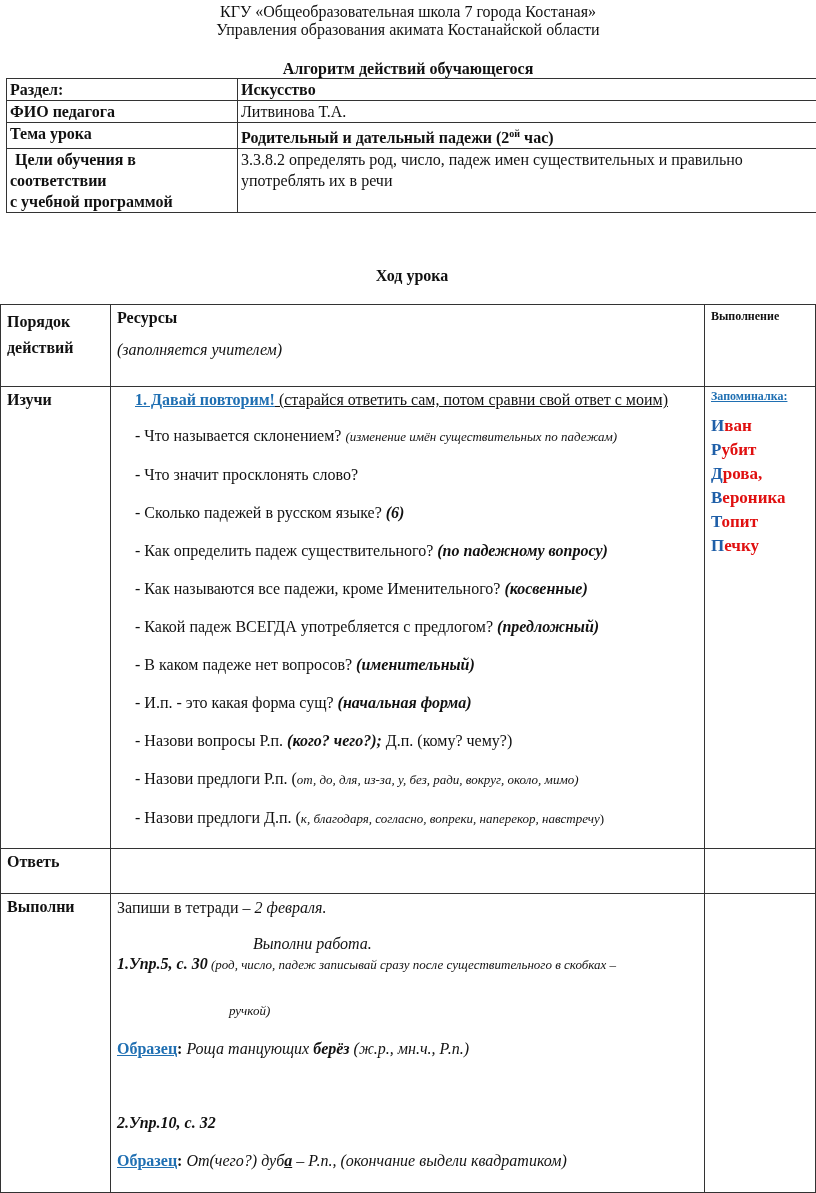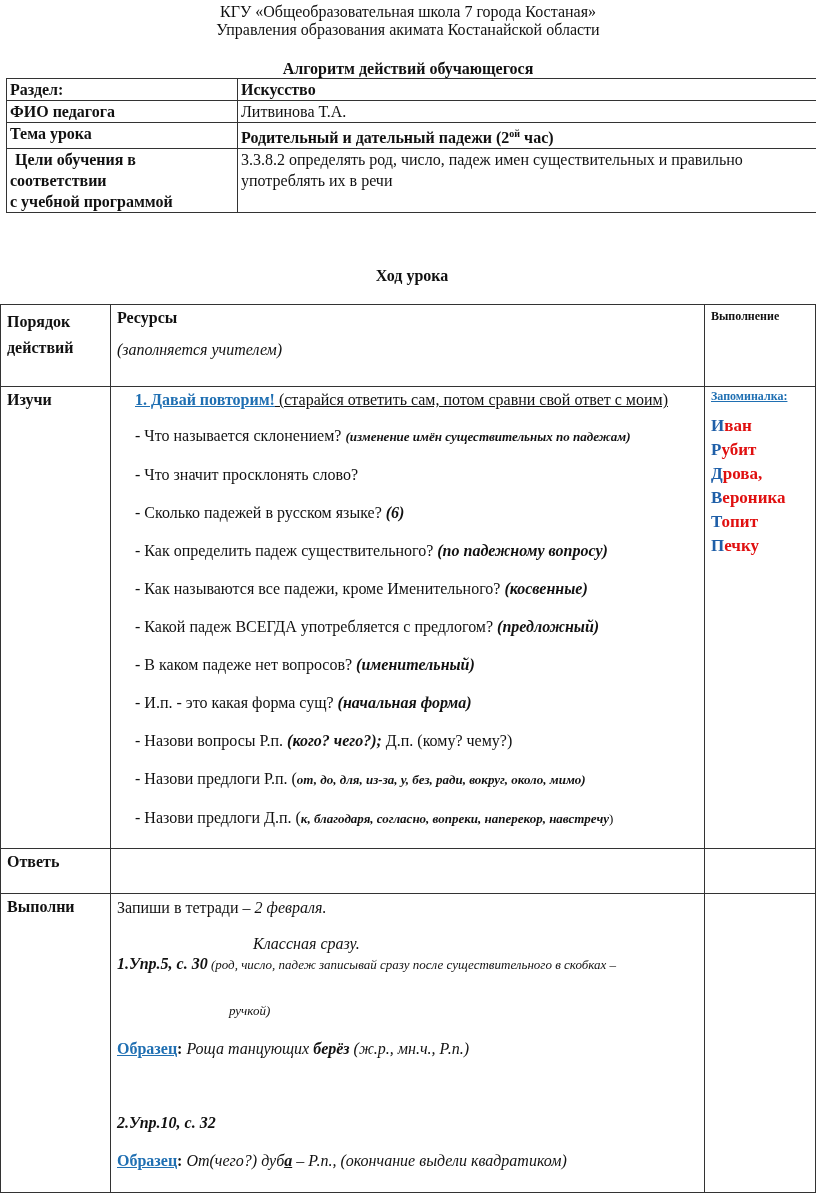--- a/index.html
+++ b/index.html
@@ -26,21 +26,21 @@
 
   
   #main { left: 0; top: 304px; width: 816px; }
   #main td { font-size: 16px; }
   #main .c1 { width: 97px; font-weight: bold; padding: 4px 6px; }
   #main .c3 { width: 98px; }
   .hdr-row td { height: 73px; }
   .bold { font-weight: bold; }
   .it { font-style: italic; }
   .bi { font-weight: bold; font-style: italic; }
-  .small-bi { font-weight: bold; font-style: italic; font-size: 13px; margin-top: 20px; }
+  .small-bi { font-weight: normal; font-style: italic; font-size: 13px; margin-top: 20px; }
   .link { color: #1f6fb2; text-decoration: underline; font-weight: bold; }
   .u { text-decoration: underline; }
   .q { margin: 0 0 16px 0; line-height: 22px; }
   .mnem { font-weight: bold; font-size: 17px; line-height: 24px; }
   .mnem .first { color: #1f5fa8; }
   .mnem .rest { color: #e01010; }
   .memo-title { color: #1f6fb2; text-decoration: underline; font-weight: bold; font-size: 12px; }
   .task p { margin: 0; }
 </style>
 </head>
@@ -124,21 +124,21 @@
   <tr>
     <td class="c1" style="height:36px">Ответь</td>
     <td></td>
     <td class="c3"></td>
   </tr>
 
   <tr>
     <td class="c1" style="height:290px">Выполни</td>
     <td class="task" style="padding:4px 6px; line-height:20px">
       <p><span>Запиши в тетради – </span><span class="it">2 февраля.</span></p>
-      <p class="it" style="margin-top:16px; padding-left:136px">Классная сразу.</p>
+      <p class="it" style="margin-top:16px; padding-left:136px">Выполни работа.</p>
       <p><span class="bi">1.Упр.5, с. 30</span><span class="it" style="font-size:13px"> (род, число, падеж записывай сразу после существительного в скобках –</span></p>
       <p class="it" style="margin-top:26px; padding-left:112px; font-size:13px">ручкой)</p>
       <p style="margin-top:18px"><span class="link">Образец</span><span class="bold">: </span><span class="it">Роща танцующих </span><span class="bi">берёз</span><span class="it"> (ж.р., мн.ч., Р.п.)</span></p>
       <p class="bi" style="margin-top:54px">2.Упр.10, с. 32</p>
       <p style="margin-top:18px"><span class="link">Образец</span><span class="bold">: </span><span class="it">От(чего?) дуб</span><span class="bi u">а</span><span class="it"> – Р.п., (окончание выдели квадратиком)</span></p>
     </td>
     <td class="c3"></td>
   </tr>
 </tbody>
   </table>

